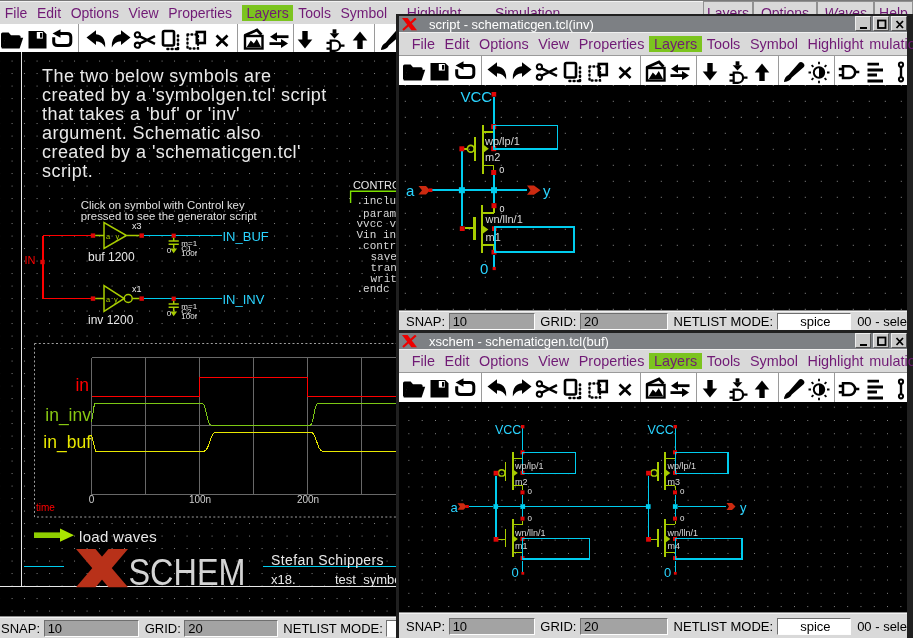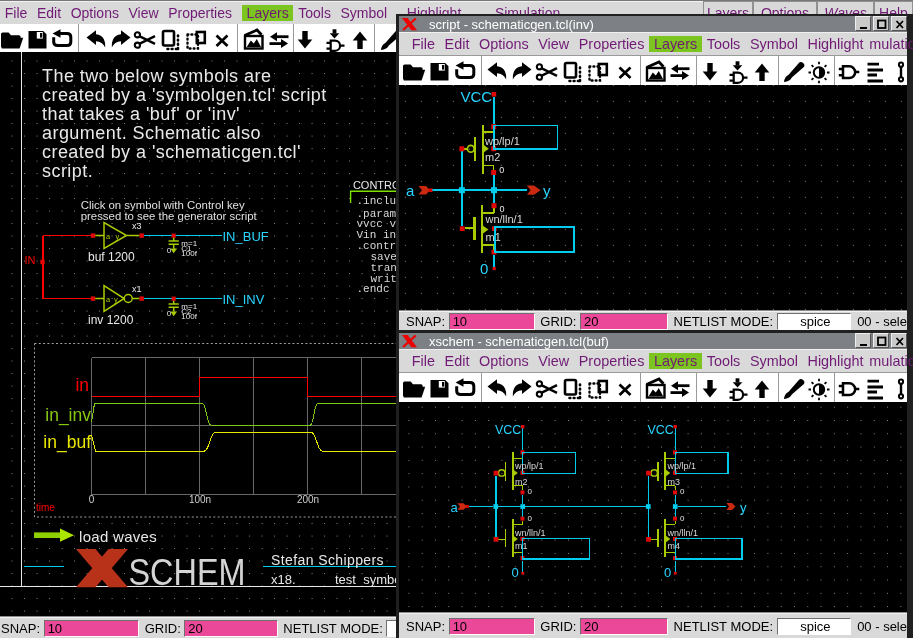--- a/index.html
+++ b/index.html
@@ -10,21 +10,21 @@
 .toolbar{background:#fff;display:flex;align-items:center;}
 .tsep{width:1px;background:#9a9a9a;align-self:stretch;}
 .ic{position:absolute;width:24px;height:24px;}
 .canvas{position:absolute;background:#000;overflow:hidden;}
 .grid16{background-image:radial-gradient(circle 0.6px at 0.6px 0.6px,#8e8e8e 99%,transparent 100%);background-size:16px 16px;background-position:5.8px 15.8px;}
 .grid12{background-image:radial-gradient(circle 0.6px at 0.6px 0.6px,#8e8e8e 99%,transparent 100%);background-size:12.5px 12.5px;background-position:11.6px 8.6px;}
 .grid13{background-image:radial-gradient(circle 0.6px at 0.6px 0.6px,#8e8e8e 99%,transparent 100%);background-size:13.3px 13.3px;background-position:9.4px 4.7px;}
 .statusbar{position:absolute;background:#d9d9d9;color:#000;font-size:13px;display:flex;align-items:center;border-top:1px solid #f2f2f2;box-shadow:0 -1px 0 #8a8a8a;}
 .sl{white-space:nowrap;}
 .entry{height:17px;border:1px solid;border-color:#6f6f6f #fdfdfd #fdfdfd #6f6f6f;font-size:13px;line-height:15px;padding-left:3px;}
-.egreen{background:#ec4899;}
+.egreen{background:#a3a3a3;}
 .ewhite{background:#fff;}
 .win{position:absolute;background:#d9d9d9;border:2px solid #202020;border-left-width:3px;border-right-width:6px;}
 .titlebar{position:relative;background:#7d8084;color:#fff;font-size:13px;height:16px;}
 .tbtxt{position:absolute;left:30px;top:1px;}
 .xlogo{position:absolute;left:3px;top:2px;width:15px;height:13px;}
 .wbtn{position:absolute;top:0px;width:16px;height:15px;background:#c9c9c9;border:1px solid;border-color:#eee #555 #555 #eee;}
 .wbtn svg{position:absolute;left:0;top:0;}
 svg text{font-family:"Liberation Sans",sans-serif;}
 svg text.mono{font-family:"Liberation Mono",monospace;}
 </style></head><body>

